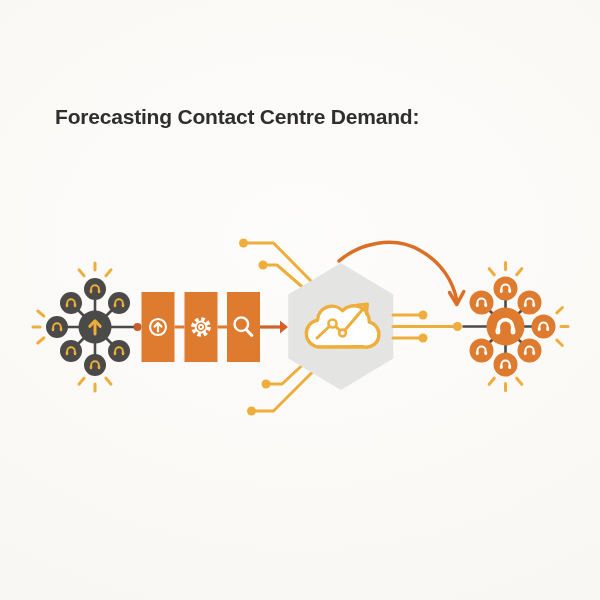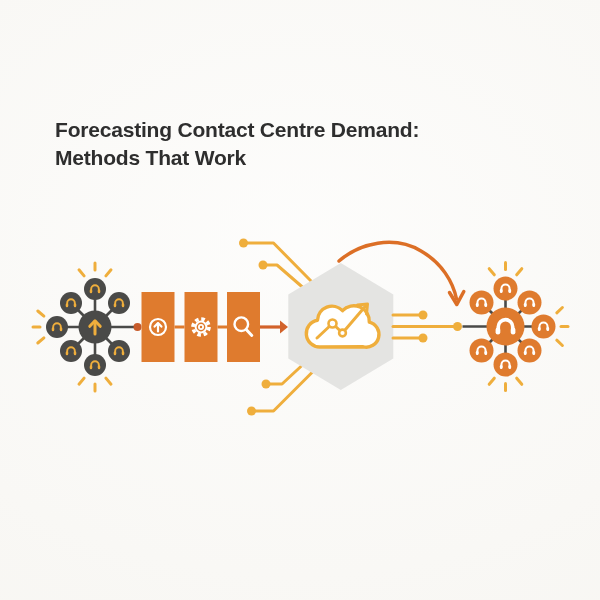--- a/index.html
+++ b/index.html
@@ -4,21 +4,21 @@
 <style>
   html,body{margin:0;padding:0;}
   .canvas{
     position:relative;width:600px;height:600px;overflow:hidden;
     background:
       radial-gradient(120% 90% at 50% 40%, rgba(255,255,255,.6), rgba(240,238,232,.35)),
       var(--background,#faf9f6);
     font-family:"Liberation Sans", sans-serif;
   }
   .title{
-    position:absolute;left:55px;top:116px;width:480px;
+    position:absolute;left:55px;top:103px;width:480px;
     font-size:21px;font-weight:bold;line-height:1.33;letter-spacing:-0.2px;
     color:var(--title-text,#2e2e2e);
   }
   svg.diagram{position:absolute;left:0;top:0;}
   
   .st-dark{stroke:var(--dark-gray,#4a4a48);}
   .f-dark{fill:var(--dark-gray,#4a4a48);}
   .f-orange{fill:var(--orange,#df7b2e);}
   .st-orange{stroke:var(--orange,#df7b2e);}
   .st-deep{stroke:var(--orange-deep,#d2622a);}
@@ -32,21 +32,20 @@
   .nofill{fill:none;}
   .f-white{fill:#ffffff;}
 </style>
 </head>
 <body>
 
 <div class="canvas">
 
   <div class="title">
     <div>Forecasting Contact Centre Demand:</div>
-    <div>Methods That Work</div>
   </div>
 
   <svg class="diagram" width="600" height="600" viewBox="0 0 600 600">
 
     <defs>
       <symbol id="headset" viewBox="-8 -8 16 16" overflow="visible">
         <path d="M -4.8 3.4 V 0.2 a 4.8 4.8 0 0 1 9.6 0 V 3.4" fill="none" stroke="currentColor" stroke-width="2.4" stroke-linecap="round"></path>
         <rect x="-6.6" y="0.6" width="3.1" height="4.8" rx="1.5" fill="currentColor"></rect>
         <rect x="3.5" y="0.6" width="3.1" height="4.8" rx="1.5" fill="currentColor"></rect>
       </symbol>

